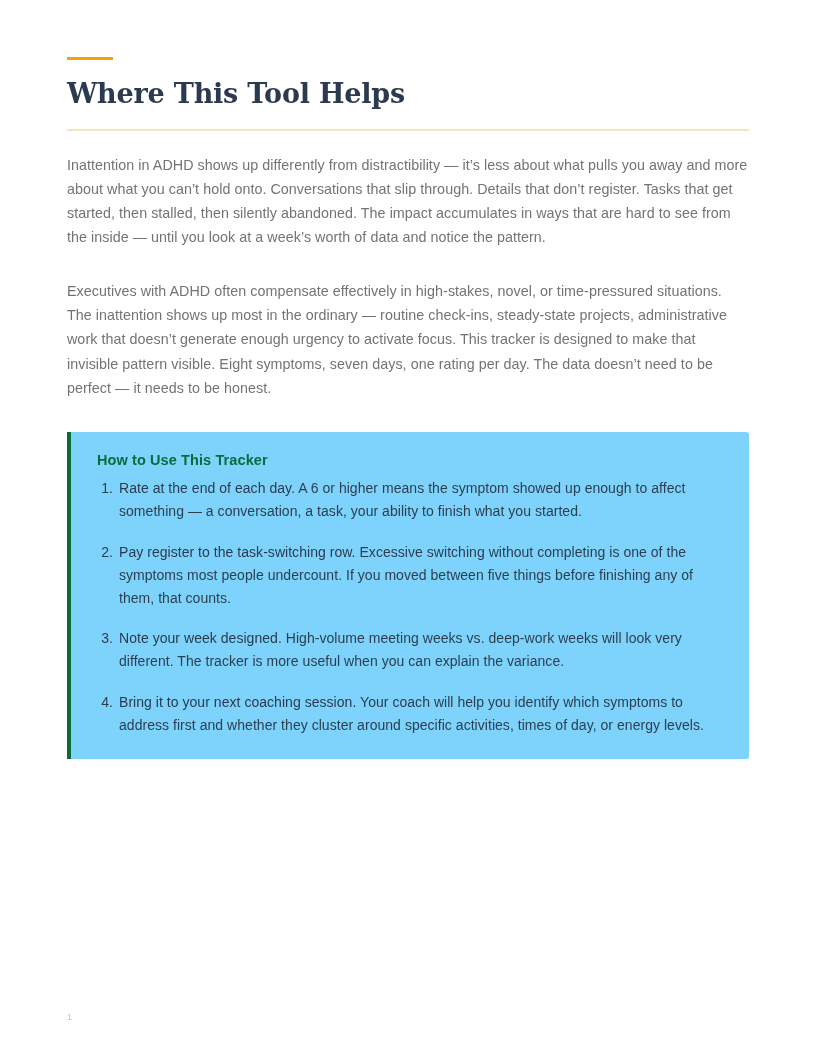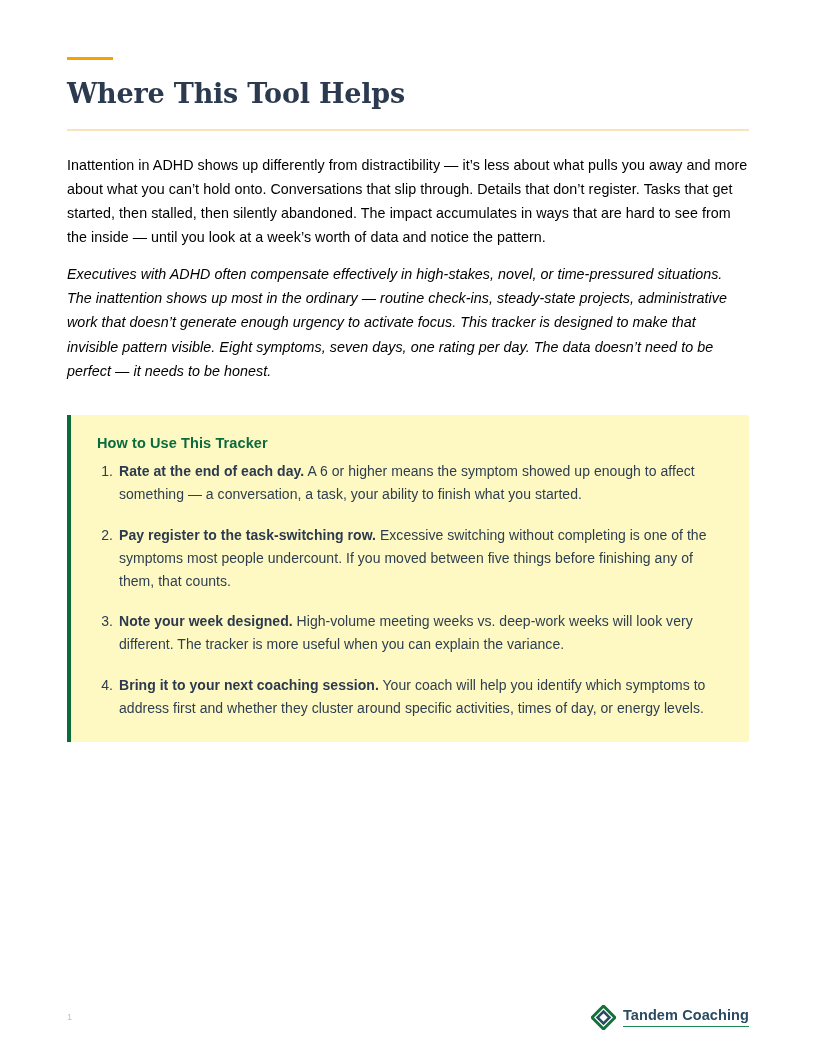--- a/index.html
+++ b/index.html
@@ -52,33 +52,33 @@
     height: 1.5px;
     background: #F7E3BC;
     margin-top: 20px;
     width: 682px;
   }
 
   
   .body-para {
     font-size: 14.3px;
     line-height: 24.3px;
-    color: #000000;
+    color: #737373;
     margin: 0;
     letter-spacing: 0.05px;
   }
   .body-para.first { margin-top: 22px; }
-  .body-para.second { margin-top: 12px; font-style: italic; }
+  .body-para.second { margin-top: 29px; }
 
   
   .callout {
     margin-top: 32px;
     width: 682px;
     box-sizing: border-box;
-    background: #fef9c3;
+    background: #7dd3fc;
     border-left: 4px solid #0A6B3D;
     border-radius: 0 3px 3px 0;
     padding: 20px 24px 22px 26px;
   }
 
   .callout-heading {
     font-size: 14.5px;
     font-weight: 700;
     color: #0A6B3D;
     margin: 0 0 9px 0;
@@ -110,21 +110,21 @@
     left: 0;
     top: 0;
     width: 16px;
     text-align: right;
     color: #2D3E50;
     font-size: 14px;
     line-height: 23.2px;
   }
 
   .li-lead {
-    font-weight: 700;
+    font-weight: 400;
     color: #2B3A4E;
   }
 
   
   .footer {
     position: absolute;
     left: 0;
     top: 1003px;
     width: 816px;
     height: 40px;
@@ -198,22 +198,15 @@
           <span class="li-lead">Bring it to your next coaching session.</span><span> Your coach will help you identify which symptoms to address first and whether they cluster around specific activities, times of day, or energy levels.</span>
         </li>
       </ol>
     </div>
 
   </div>
 
   <div class="footer">
     <div class="page-number">1</div>
 
-    <div class="brand">
-      <svg class="brand-mark" viewBox="0 0 50 50">
-        <polygon points="25,2 48,25 25,48 2,25" fill="none" stroke="#16703C" stroke-width="6"></polygon>
-        <polygon points="25,13 37,25 25,37 13,25" fill="none" stroke="#2B4B63" stroke-width="5"></polygon>
-      </svg>
-      <span class="brand-name">Tandem Coaching</span>
-    </div>
   </div>
 
 </div>
 
 </body></html>

